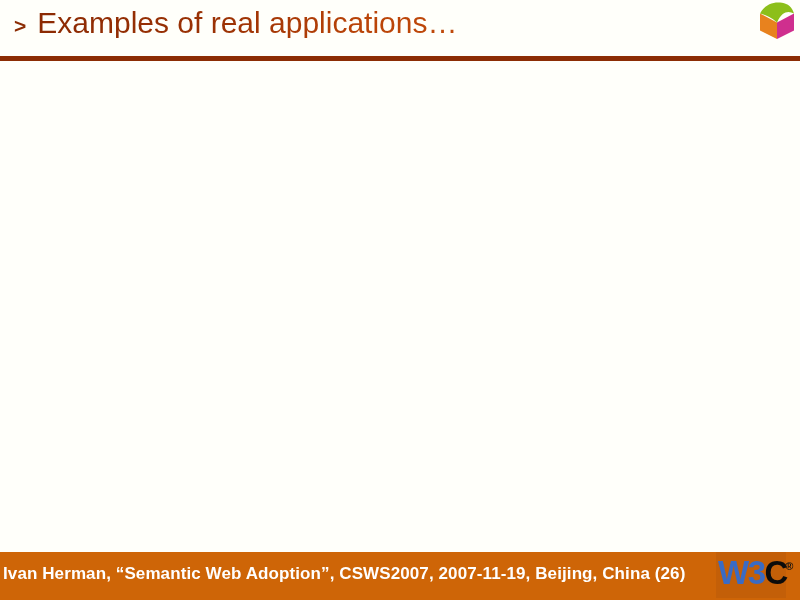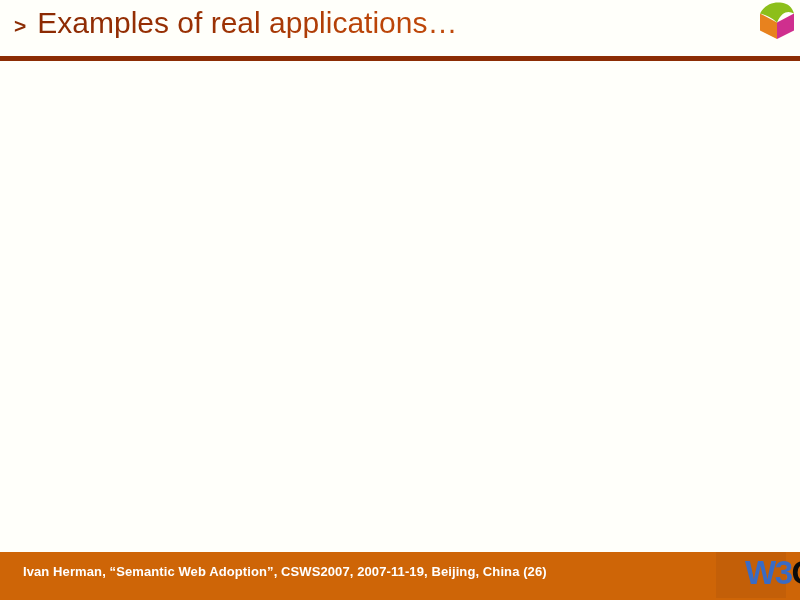--- a/index.html
+++ b/index.html
@@ -102,26 +102,25 @@
     top: 552px;
     width: 800px;
     height: 48px;
     background: #ce6507;
   }
 
   .footer-text {
     position: absolute;
     left: 3px;
     top: 12px;
-    font-size: 13px;
+    font-size: 17px;
     font-weight: bold;
     color: #ffffff;
     white-space: nowrap;
     letter-spacing: 0.1px;
-    margin-left: 20px;
   }
 
   .w3c-logo-patch {
     position: absolute;
     left: 716px;
     top: 552px;
     width: 70px;
     height: 46px;
     background: #c35f08;
   }
@@ -134,21 +133,20 @@
     height: 40px;
     font-weight: bold;
     line-height: 1;
     white-space: nowrap;
   }
 
   .w3c-w3 {
     font-size: 33px;
     color: #3a6bc4;
     letter-spacing: -1.5px;
-    margin-left: 27px;
   }
 
   .w3c-c {
     font-size: 33px;
     color: #0b0b0b;
     letter-spacing: -1px;
   }
 
   .w3c-reg {
     font-size: 11px;

